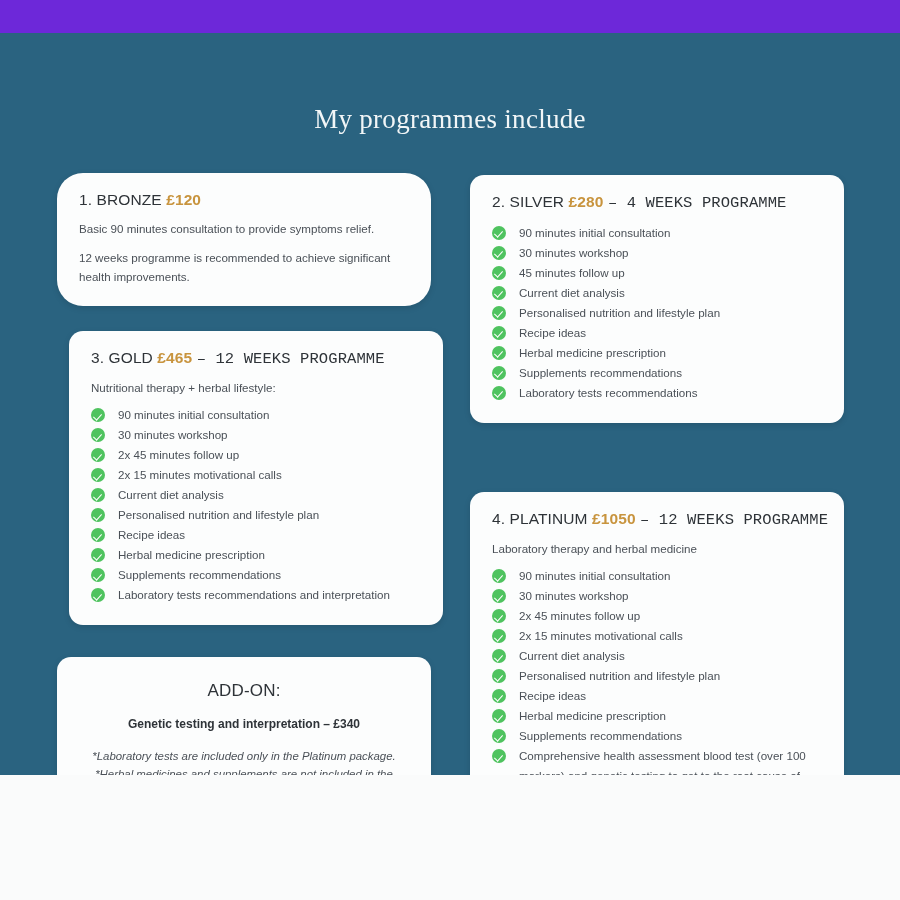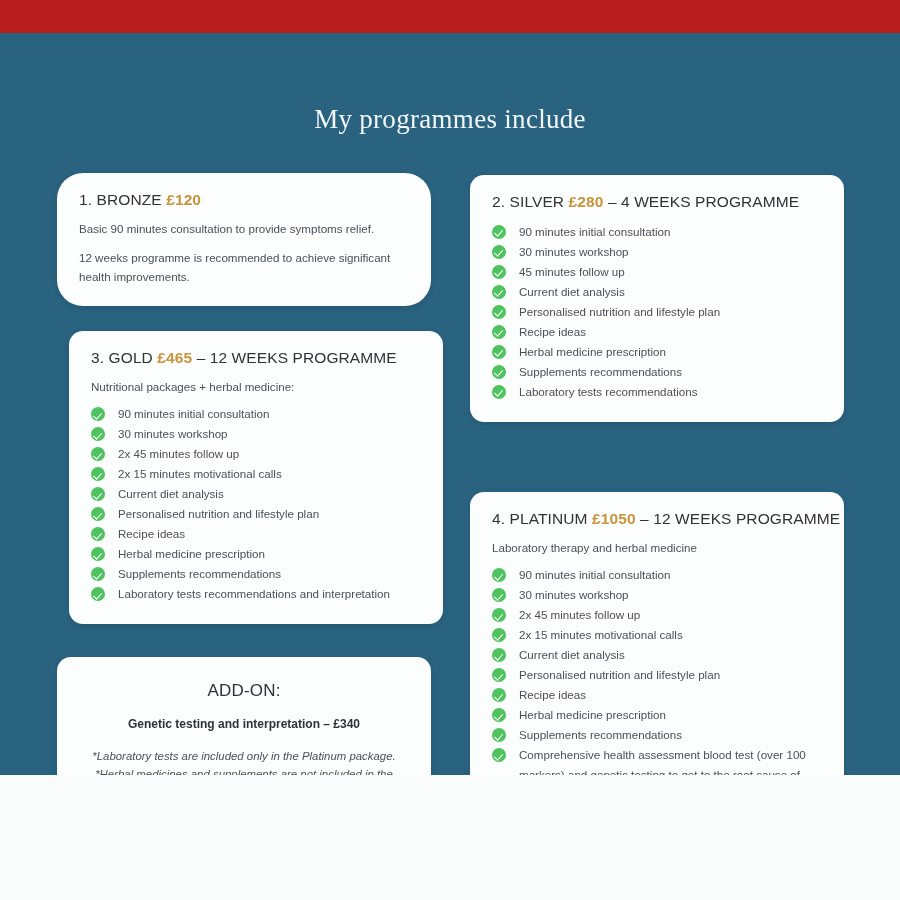--- a/index.html
+++ b/index.html
@@ -8,21 +8,21 @@
     width: 900px;
     height: 900px;
     background: #fafbfb;
     font-family: "Liberation Sans", sans-serif;
   }
 
   #page {
     position: relative;
     width: 900px;
     height: 775px;
-    background: #b91c1c;
+    background: #6d28d9;
     overflow: hidden;
   }
 
   .band {
     position: absolute;
     left: 0;
     top: 33px;
     width: 900px;
     height: 840px;
     background: #2a6380;
@@ -63,21 +63,21 @@
     font-weight: 400;
     color: #2e3338;
     letter-spacing: 0.1px;
     white-space: nowrap;
     margin-bottom: 11px;
   }
   .card-title .price {
     color: #c8943e;
     font-weight: 600;
   }
-  .card-title .rest { color: #2e3338; }
+  .card-title .rest { color: #2e3338; font-family: Liberation Mono, monospace; }
 
   .para {
     font-size: 11.6px;
     line-height: 1.62;
     color: #4a5057;
     margin-bottom: 10px;
   }
   .para:last-child { margin-bottom: 0; }
 
   .sub {
@@ -169,21 +169,21 @@
     <div class="para">12 weeks programme is recommended to achieve significant  health improvements.</div>
   </div>
 
   <div class="card card-left" id="card-gold">
     <div class="card-title">
       <span>3.</span>
       <span>GOLD</span>
       <span class="price">£465</span>
       <span class="rest">– 12 WEEKS PROGRAMME</span>
     </div>
-    <div class="sub">Nutritional packages + herbal medicine:</div>
+    <div class="sub">Nutritional therapy + herbal lifestyle:</div>
     <ul class="features">
         <li><span class="check-icon"></span><span>90 minutes initial consultation</span></li>
         <li><span class="check-icon"></span><span>30 minutes workshop</span></li>
         <li><span class="check-icon"></span><span>2x 45 minutes follow up</span></li>
         <li><span class="check-icon"></span><span>2x 15 minutes motivational calls</span></li>
         <li><span class="check-icon"></span><span>Current diet analysis</span></li>
         <li><span class="check-icon"></span><span>Personalised nutrition and lifestyle plan</span></li>
         <li><span class="check-icon"></span><span>Recipe ideas</span></li>
         <li><span class="check-icon"></span><span>Herbal medicine prescription</span></li>
         <li><span class="check-icon"></span><span>Supplements recommendations</span></li>

